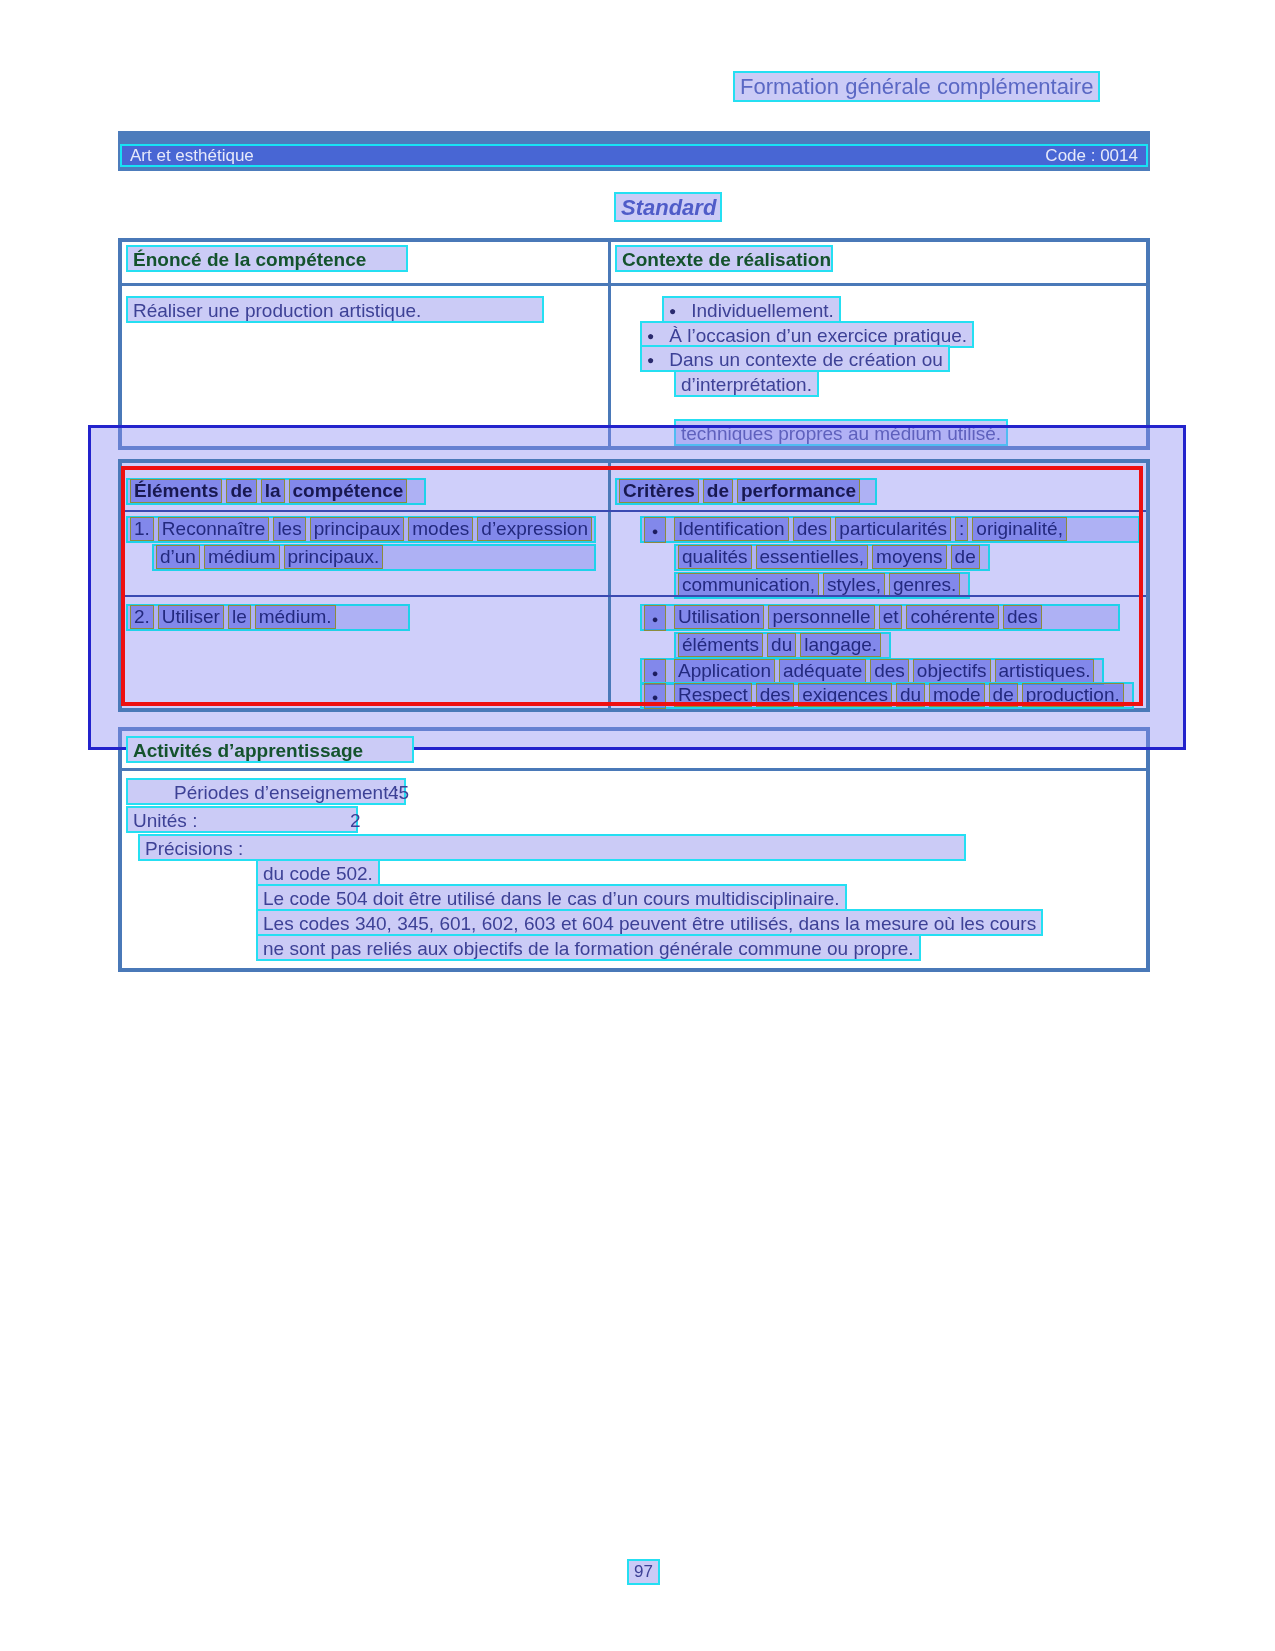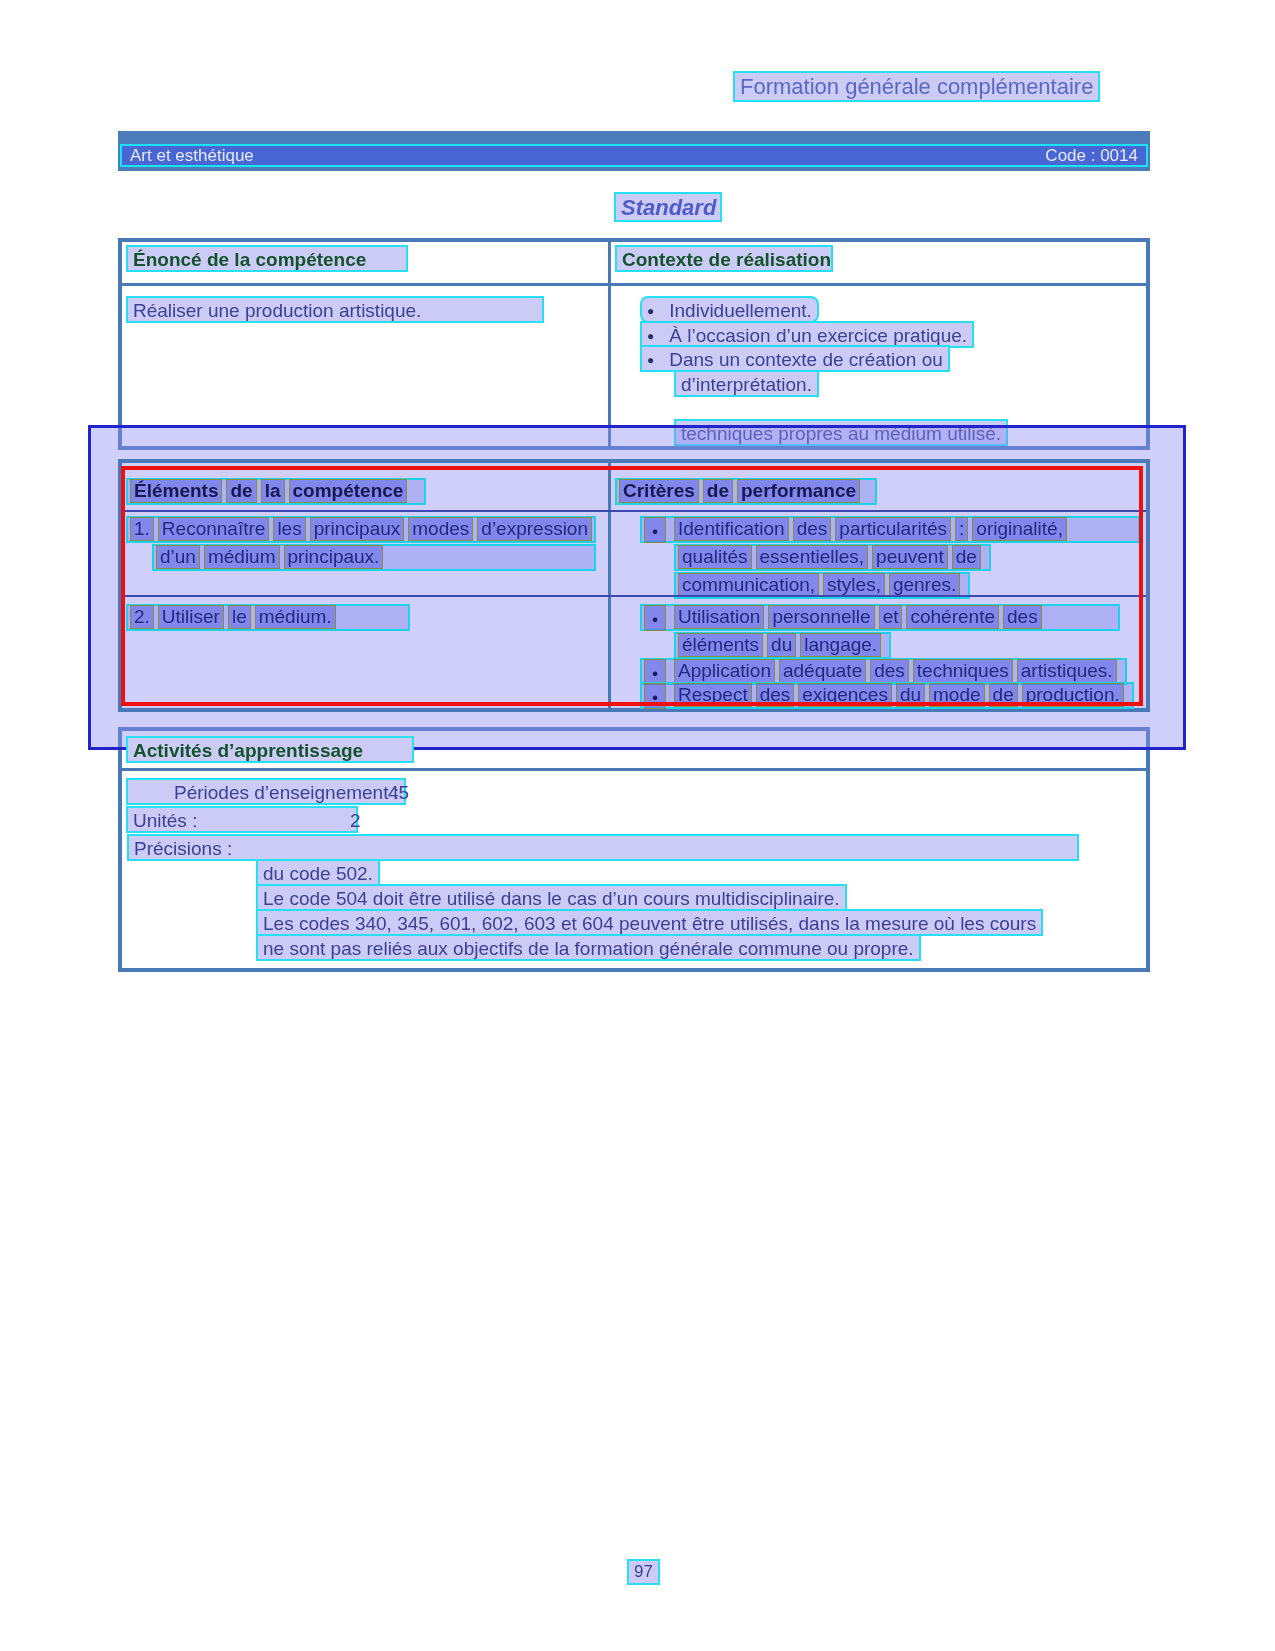--- a/index.html
+++ b/index.html
@@ -82,21 +82,21 @@
 
   <div class="tbl" style="left:118px; top:238px; width:1032px; height:212px;">
     <div class="vline" style="left:486px;"></div>
     <div class="hline" style="top:41px;"></div>
 
     <div class="hl bold" style="left:4px; top:3px; width:282px;">Énoncé de la compétence</div>
     <div class="hl bold" style="left:493px; top:3px; width:218px;">Contexte de réalisation</div>
 
     <div class="hl" style="left:4px; top:54px; width:418px;">Réaliser une production artistique.</div>
 
-    <div class="hl blt" style="left:518px; top:54px;border-radius:8px;">Individuellement.</div>
+    <div class="hl blt" style="left:540px; top:54px;">Individuellement.</div>
     <div class="hl blt" style="left:518px; top:79px;">À l’occasion d’un exercice pratique.</div>
     <div class="hl blt" style="left:518px; top:103px;">Dans un contexte de création ou</div>
     <div class="hl" style="left:552px; top:128px;">d’interprétation.</div>
     <div class="hl" style="left:552px; top:177px;">techniques propres au médium utilisé.</div>
   </div>
 
   <div class="tbl t2" style="left:118px; top:459px; width:1032px; height:253px;">
     <div class="vline" style="left:486px;"></div>
 
     <div class="t2line hdr" style="left:4px; top:15px; width:300px;">
@@ -141,21 +141,21 @@
           <span class="wbox">des</span>
           <span class="wbox">particularités</span>
           <span class="wbox">:</span>
           <span class="wbox">originalité,</span>
         </span>
     </div>
     <div class="t2line" style="left:552px; top:81px;">
       <span class="t2words">
           <span class="wbox">qualités</span>
           <span class="wbox">essentielles,</span>
-          <span class="wbox">peuvent</span>
+          <span class="wbox">moyens</span>
           <span class="wbox">de</span>
         </span>
     </div>
     <div class="t2line" style="left:552px; top:109px;">
       <span class="t2words">
           <span class="wbox">communication,</span>
           <span class="wbox">styles,</span>
           <span class="wbox">genres.</span>
         </span>
     </div>
@@ -186,21 +186,21 @@
           <span class="wbox">du</span>
           <span class="wbox">langage.</span>
         </span>
     </div>
     <div class="t2line" style="left:518px; top:195px;">
       <span class="wbox bullet2"></span>
       <span class="t2words">
           <span class="wbox">Application</span>
           <span class="wbox">adéquate</span>
           <span class="wbox">des</span>
-          <span class="wbox">techniques</span>
+          <span class="wbox">objectifs</span>
           <span class="wbox">artistiques.</span>
         </span>
     </div>
     <div class="t2line" style="left:518px; top:219px;">
       <span class="wbox bullet2"></span>
       <span class="t2words">
           <span class="wbox">Respect</span>
           <span class="wbox">des</span>
           <span class="wbox">exigences</span>
           <span class="wbox">du</span>
@@ -218,21 +218,21 @@
     <div class="hl" style="left:4px; top:47px; width:280px;text-align:right;">
       <span>Périodes d’enseignement :</span>
       <span class="val" style="left:260px;">45</span>
     </div>
 
     <div class="hl" style="left:4px; top:75px; width:232px;">
       <span>Unités :</span>
       <span class="val" style="left:222px;">2</span>
     </div>
 
-    <div class="hl" style="left:5px; top:103px; width:952px;">
+    <div class="hl" style="left:16px; top:103px; width:828px;">
       <span>Précisions :</span>
     </div>
     <div class="hl" style="left:134px; top:128px;">du code 502.</div>
     <div class="hl" style="left:134px; top:153px;">Le code 504 doit être utilisé dans le cas d’un cours multidisciplinaire.</div>
     <div class="hl" style="left:134px; top:178px;">Les codes 340, 345, 601, 602, 603 et 604 peuvent être utilisés, dans la mesure où les cours</div>
     <div class="hl" style="left:134px; top:203px;">ne sont pas reliés aux objectifs de la formation générale commune ou propre.</div>
   </div>
 
   <div class="overlay" style="left:88px; top:425px; width:1098px; height:325px;"></div>
 

